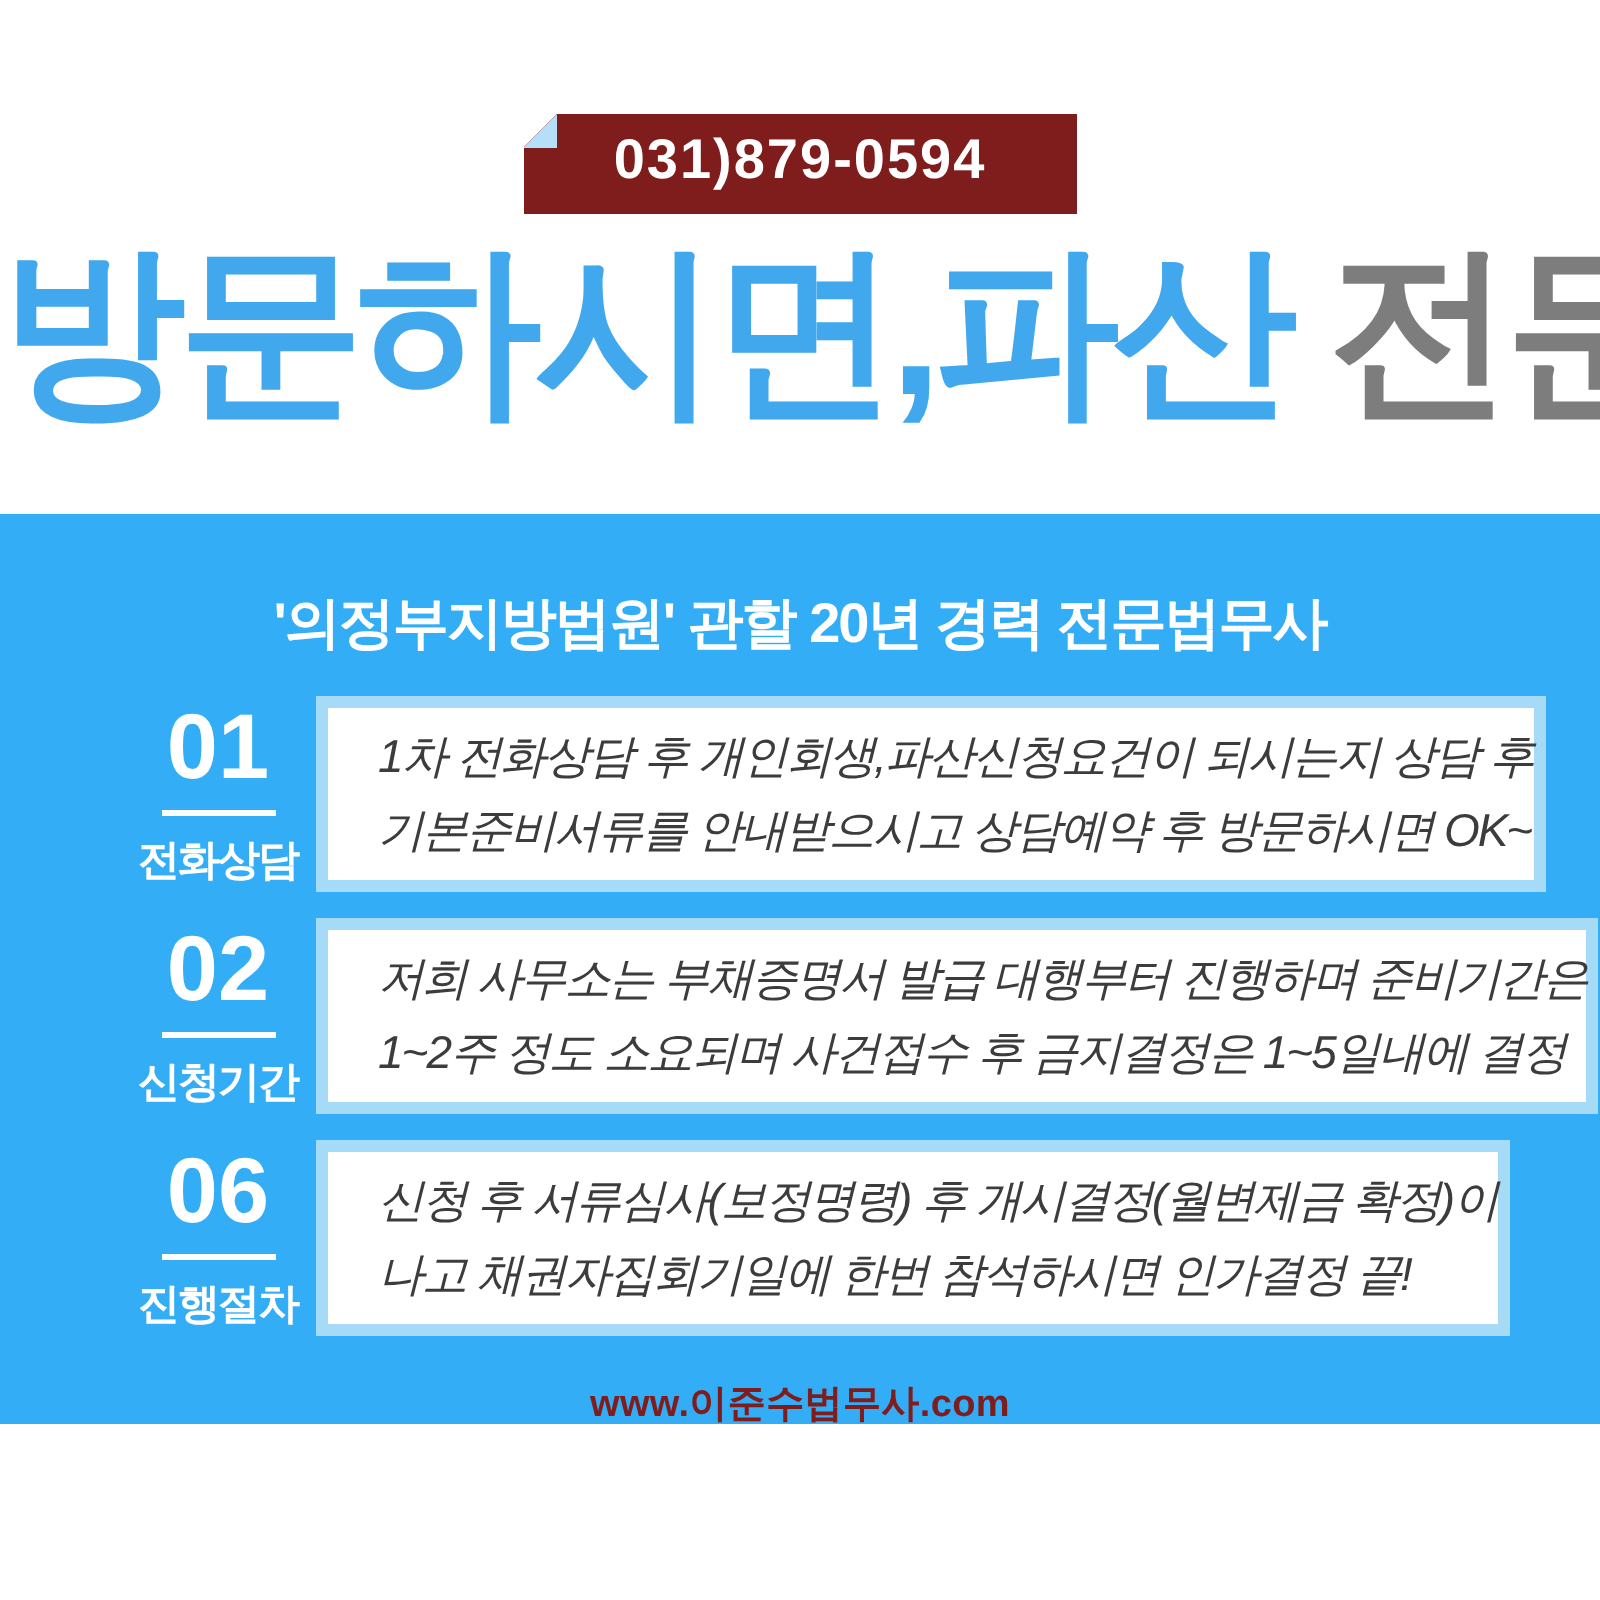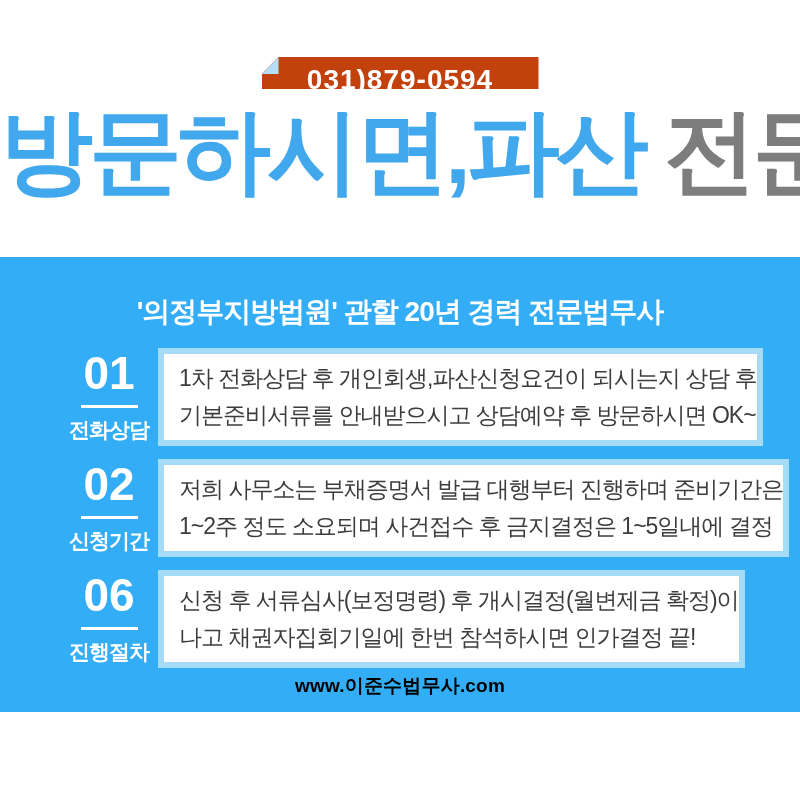--- a/index.html
+++ b/index.html
@@ -17,22 +17,22 @@
   
   .top-section {
     height: 257px;
     background: #ffffff;
     text-align: center;
   }
   .phone-badge {
     position: relative;
     display: inline-block;
     margin-top: 57px;
-    width: 277px; height: 32px;
-    background: #c2410c;
+    width: 277px; height: 50px;
+    background: #7f1d1d;
     clip-path: polygon(17px 0, 100% 0, 100% 100%, 0 100%, 0 17px);
     line-height: 46px;
   }
   .phone-badge .fold {
     position: absolute;
     left: 0; top: 0;
     width: 17px; height: 17px;
     background: #B5DFF9;
     clip-path: polygon(0 100%, 100% 0, 100% 100%);
   }
@@ -102,35 +102,36 @@
     letter-spacing: -1px;
   }
 
   .step-box {
     flex: 1 1 auto;
     background: #ffffff;
     border: 6px solid #A6DBF8;
     display: flex;
     flex-direction: column;
     justify-content: center;
-    padding-left: 15px;
+    padding-left: 25px;
+    font-style: italic;
   }
   .step-line {
     color: #3C3C3C;
     font-size: 23px;
     font-weight: 500;
     letter-spacing: -1px;
     line-height: 37px;
     white-space: nowrap;
   }
 
   .footer-url {
-    margin-top: 5px;
+    margin-top: 21px;
     text-align: center;
-    color: #000000;
+    color: #7f1d1d;
     font-size: 19px;
     font-weight: 600;
     letter-spacing: 0.2px;
   }
 </style>
 </head>
 <body>
 
 <div class="canvas">
 

